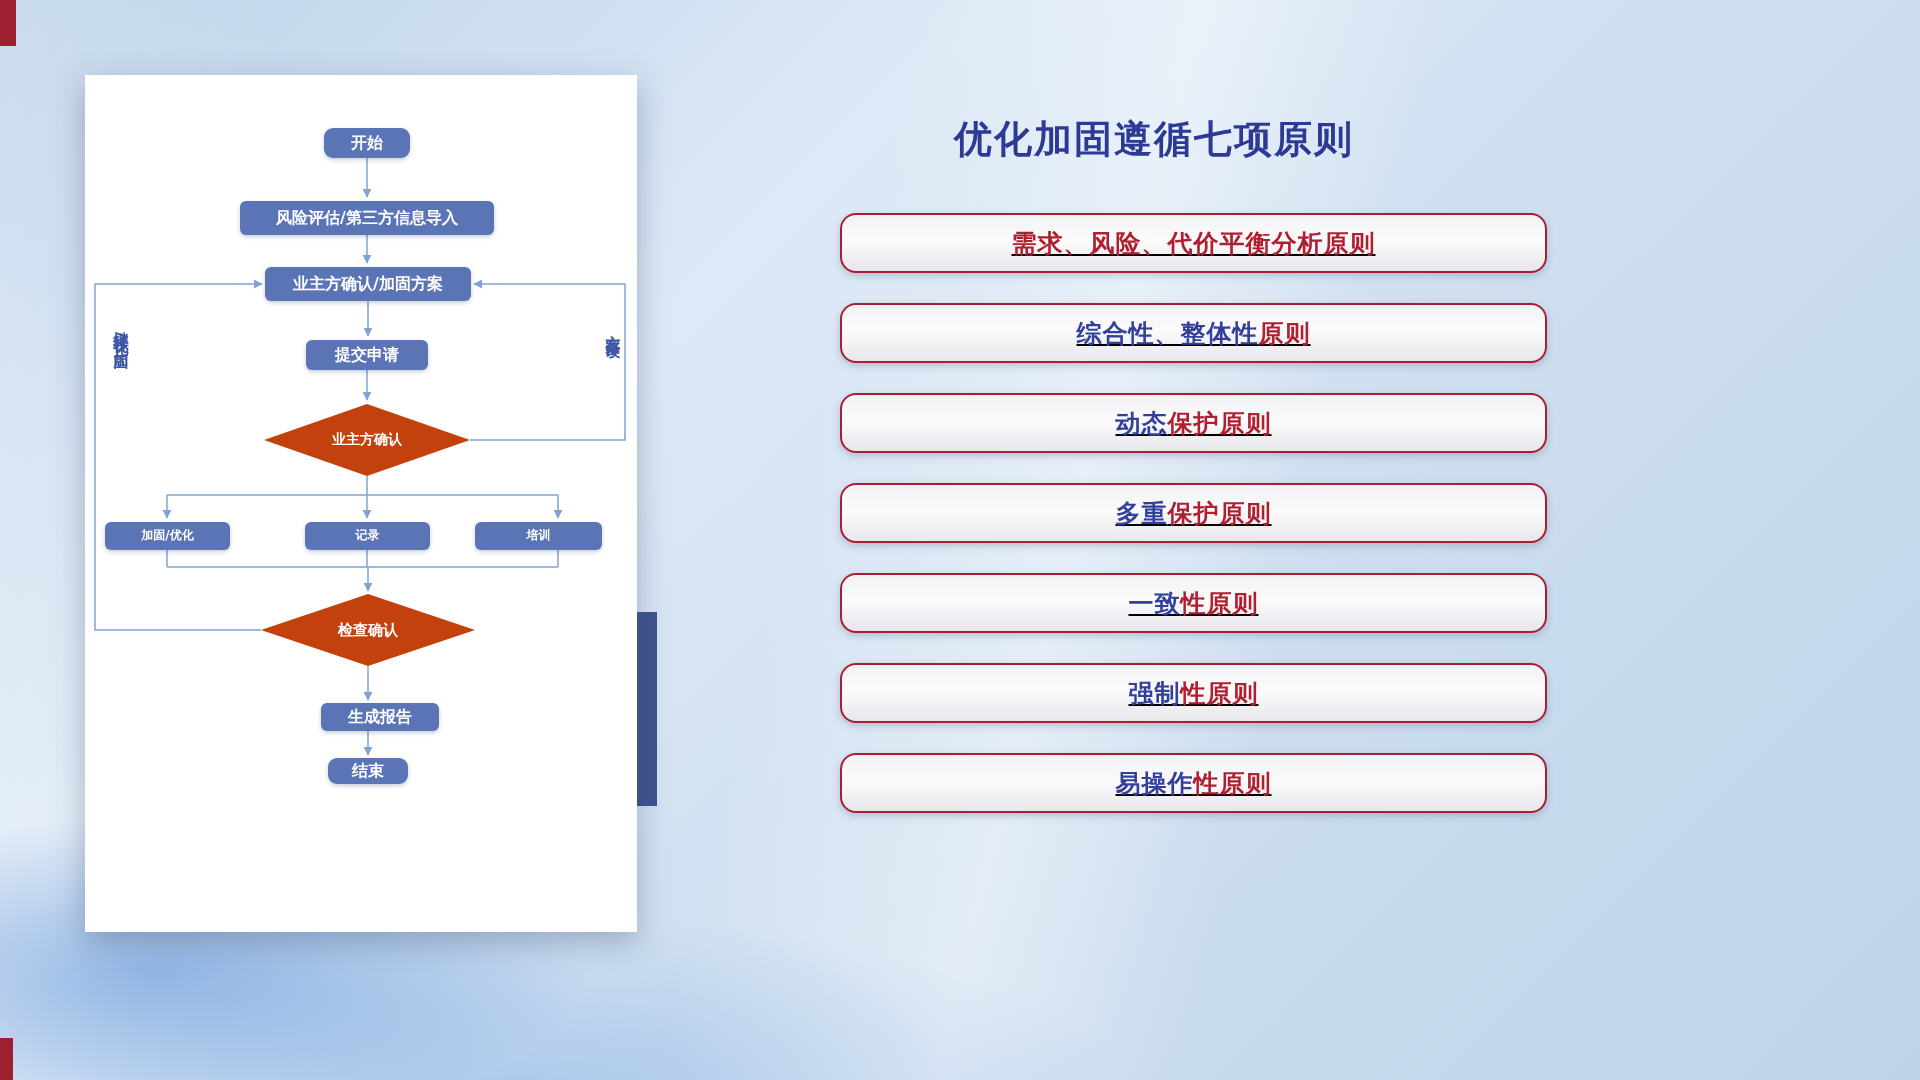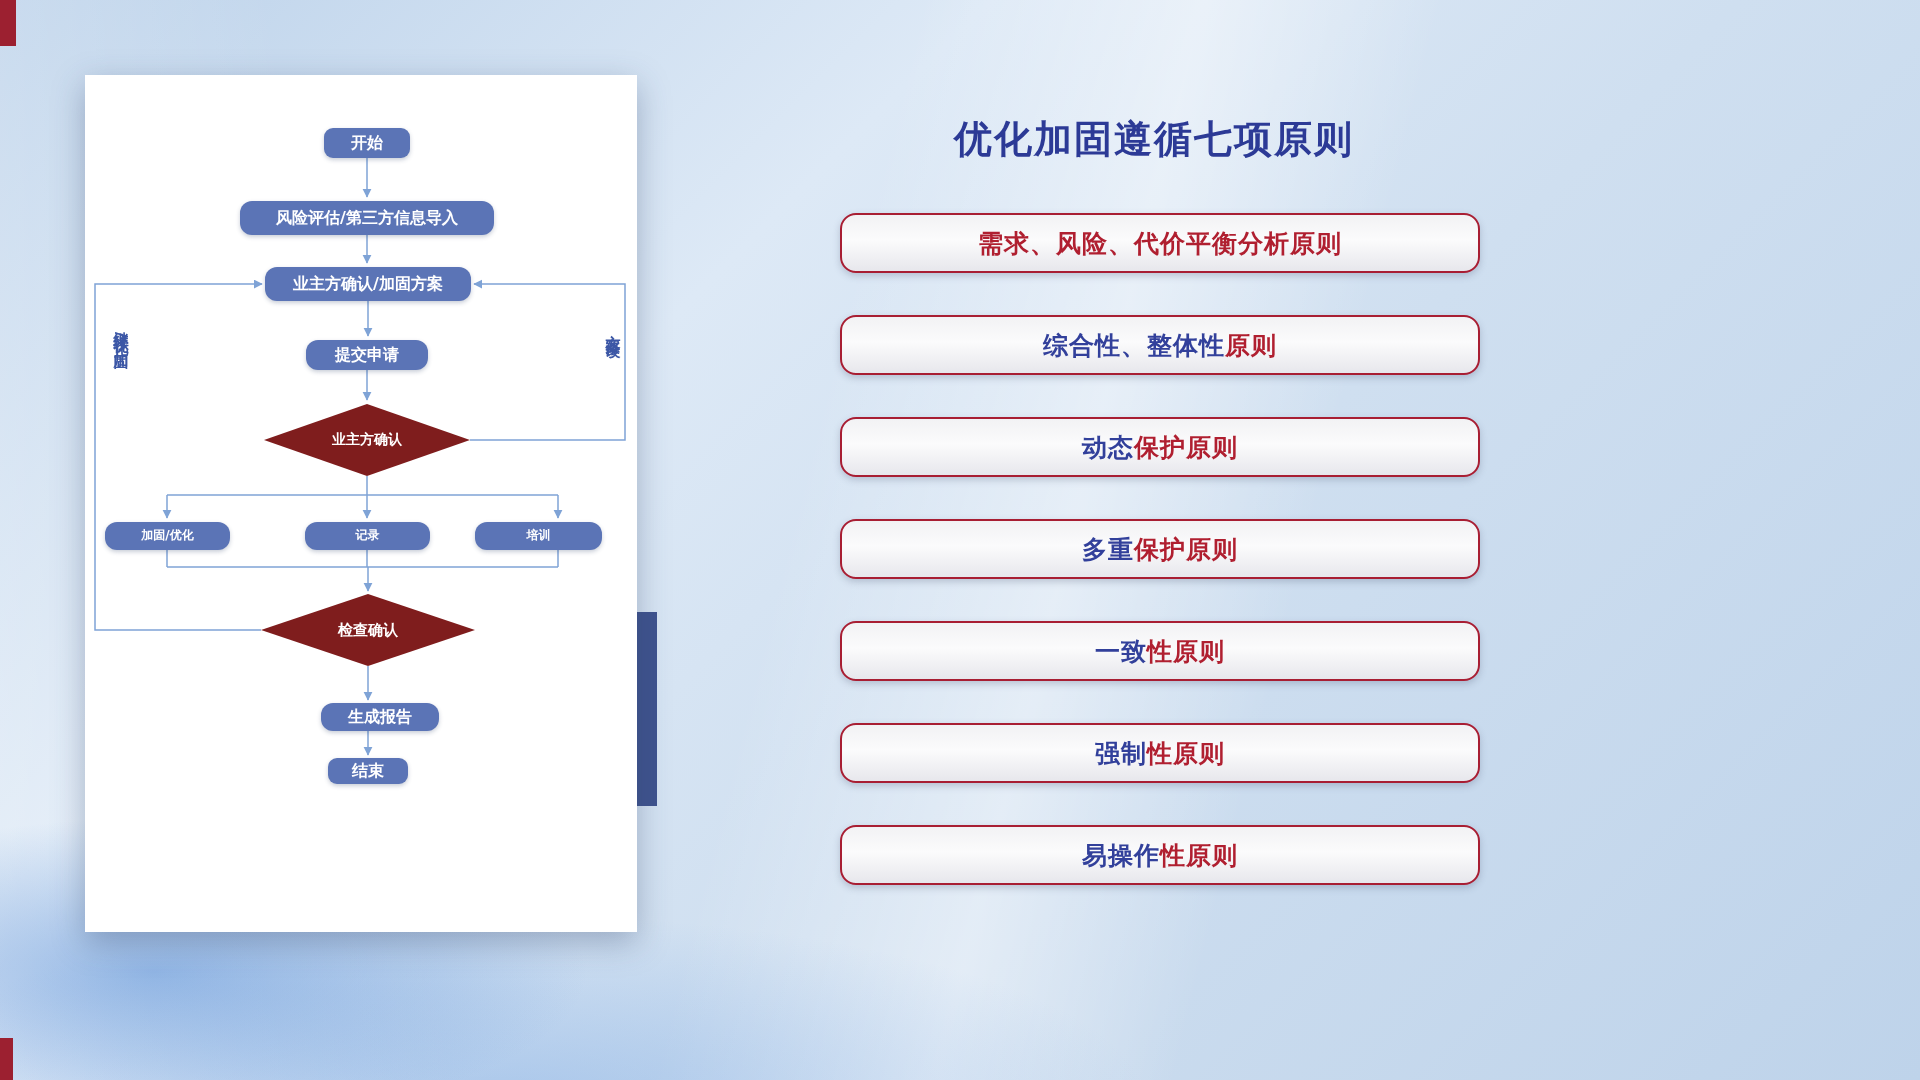--- a/index.html
+++ b/index.html
@@ -32,50 +32,50 @@
   .fc-card {
     position: absolute; left: 85px; top: 75px; width: 552px; height: 857px;
     background: #ffffff;
     box-shadow: 0 10px 30px rgba(50, 70, 110, 0.35);
   }
   .fc-lines { position: absolute; left: 0; top: 0; pointer-events: none; }
 
   .fc-node {
     position: absolute; display: flex; align-items: center; justify-content: center;
     background: #5b74b6; color: #ffffff; font-weight: 700; font-size: 16px;
-    border-radius: 12px; text-align: center; line-height: 1.1;
+    border-radius: 6px; text-align: center; line-height: 1.1;
     box-shadow: 0 2px 4px rgba(40,60,100,0.25);
   }
   .fc-node.terminal { border-radius: 9px; }
   .fc-node.small { font-size: 12px; }
   .fc-diamond {
     position: absolute; display: flex; align-items: center; justify-content: center;
-    background: #7f1d1d; color: #ffffff; font-weight: 700; font-size: 14px;
+    background: #c2410c; color: #ffffff; font-weight: 700; font-size: 14px;
     clip-path: polygon(50% 0, 100% 50%, 50% 100%, 0 50%);
     text-align: center;
   }
   .fc-vlabel {
     position: absolute; writing-mode: vertical-rl;
     color: #3c57a6; font-weight: 700; font-size: 15px; letter-spacing: 3px;
     display: flex; align-items: center;
   }
 
   
   .right-panel { position: absolute; left: 840px; top: 88px; width: 628px; }
   .title {
     text-align: center; font-size: 38px; font-weight: 700; color: #2c3a96;
     letter-spacing: 2px; margin-bottom: 49px; line-height: 50px; margin-top: 26px;
   }
   .pill {
-    width: 640px; height: 60px; margin-bottom: 42px;
+    width: 707px; height: 60px; margin-bottom: 30px;
     display: flex; align-items: center; justify-content: center;
     border: 2px solid #a81e33; border-radius: 16px;
     background: linear-gradient(180deg, #f2f2f4 0%, #fbfbfc 45%, #e7e7ec 100%);
     box-shadow: 0 3px 7px rgba(80, 90, 120, 0.28);
-    font-size: 25px; font-weight: 600; letter-spacing: 1px;
+    font-size: 25px; font-weight: 600; letter-spacing: 1px; text-decoration: underline;
   }
 </style>
 </head>
 <body>
 
 <div class="slide">
 
   <div class="corner-accent top"></div>
   <div class="corner-accent bottom"></div>
 

